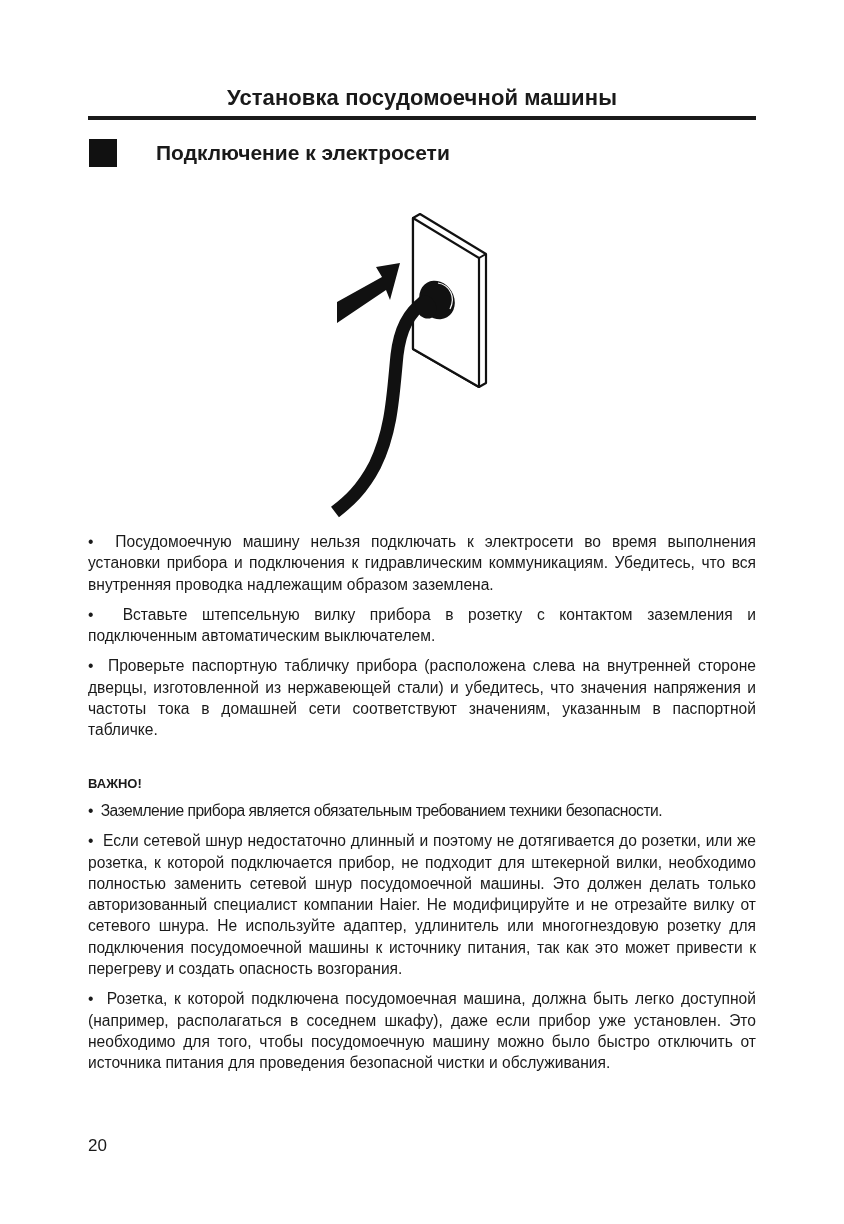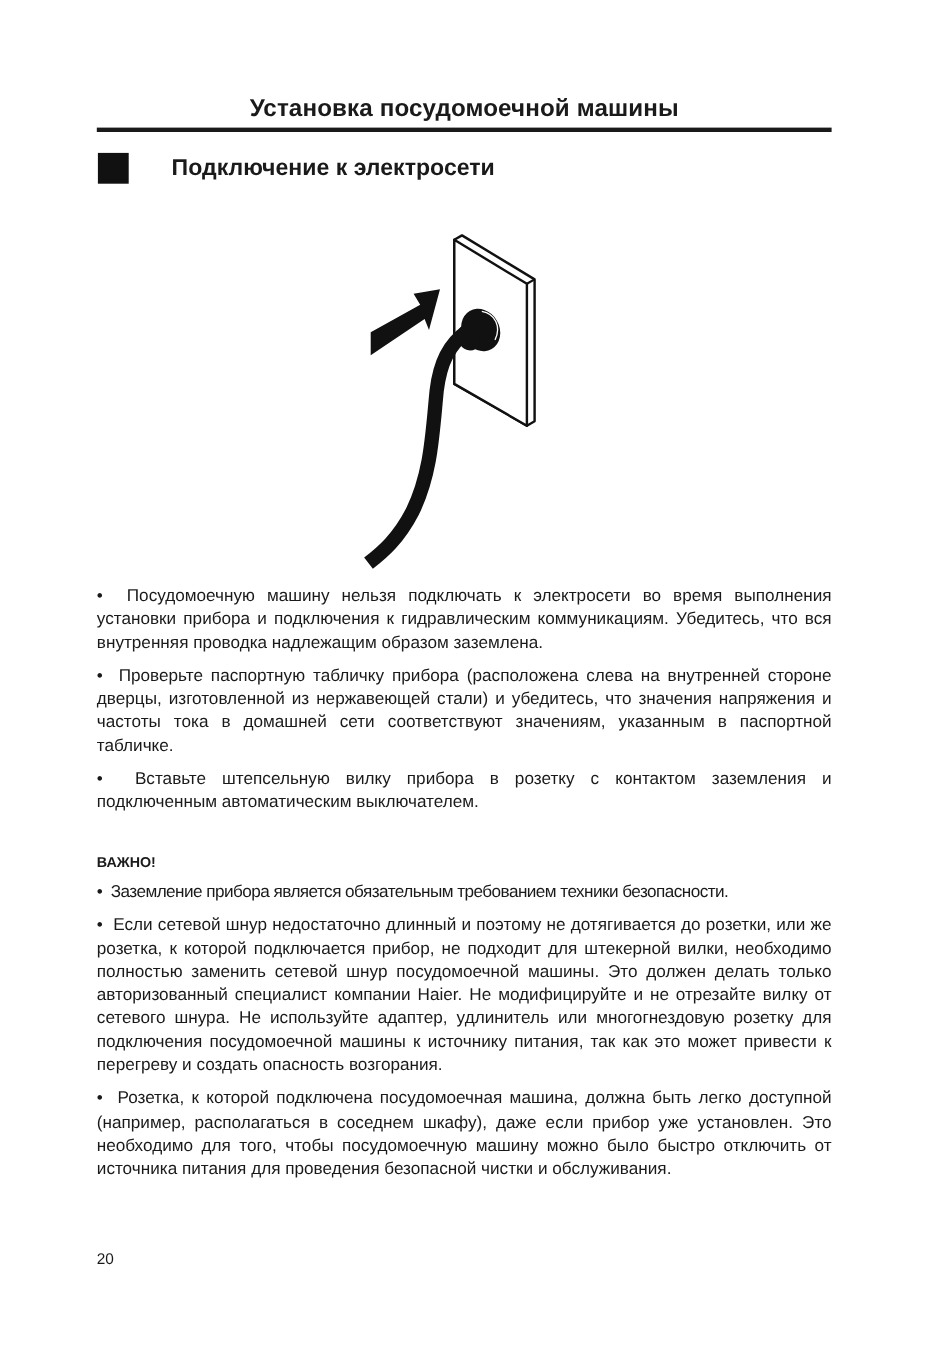--- a/index.html
+++ b/index.html
@@ -37,21 +37,21 @@
     margin: 0 0 9px 0; text-align: justify; hyphens: none;
   }
   .para::before {
     content: "\2022\00a0\00a0"; 
   }
   .important {
     font-weight: bold; font-size: 13px; margin: 32px 0 6px 0;
   }
   .para.tight { letter-spacing: -0.5px; }
   .page-number {
-    position: absolute; left: 88px; top: 1136px; font-size: 14px; color: #1a1a1a;
+    position: absolute; left: 88px; top: 1136px; font-size: 17px; color: #1a1a1a;
   }
 </style>
 </head>
 <body>
 
 <div class="page-title">Установка посудомоечной машины</div>
 <div class="title-rule"></div>
 
 <div class="section-heading">
   <div class="section-square"></div>
@@ -78,22 +78,22 @@
     <g>
       <ellipse cx="117" cy="95" rx="17" ry="20" transform="rotate(-30 117 95)" fill="#111"></ellipse>
       <ellipse cx="106" cy="102" rx="10" ry="12" transform="rotate(-30 106 102)" fill="#111"></ellipse>
       <path d="M118,78 C130,80 136,92 130,104" fill="none" stroke="#fff" stroke-width="1.2"></path>
     </g>
   </svg>
 </div>
 
 <div class="content">
   <p class="para">Посудомоечную машину нельзя подключать к электросети во время выполнения установки прибора и подключения к гидравлическим коммуникациям. Убедитесь, что вся внутренняя проводка надлежащим образом заземлена.</p>
+  <p class="para">Вставьте штепсельную вилку прибора в розетку с контактом заземления и подключенным автоматическим выключателем.</p>
   <p class="para">Проверьте паспортную табличку прибора (расположена слева на внутренней стороне дверцы, изготовленной из нержавеющей стали) и убедитесь, что значения напряжения и частоты тока в домашней сети соответствуют значениям, указанным в паспортной табличке.</p>
-  <p class="para">Вставьте штепсельную вилку прибора в розетку с контактом заземления и подключенным автоматическим выключателем.</p>
 
   <div class="important">ВАЖНО!</div>
   <p class="para tight">Заземление прибора является обязательным требованием техники безопасности.</p>
   <p class="para">Если сетевой шнур недостаточно длинный и поэтому не дотягивается до розетки, или же розетка, к которой подключается прибор, не подходит для штекерной вилки, необходимо полностью заменить сетевой шнур посудомоечной машины. Это должен делать только авторизованный специалист компании Haier. Не модифицируйте и не отрезайте вилку от сетевого шнура. Не используйте адаптер, удлинитель или многогнездовую розетку для подключения посудомоечной машины к источнику питания, так как это может привести к перегреву и создать опасность возгорания.</p>
   <p class="para">Розетка, к которой подключена посудомоечная машина, должна быть легко доступной (например, располагаться в соседнем шкафу), даже если прибор уже установлен. Это необходимо для того, чтобы посудомоечную машину можно было быстро отключить от источника питания для проведения безопасной чистки и обслуживания.</p>
 </div>
 
 <div class="page-number">20</div>
 
 </body></html>

